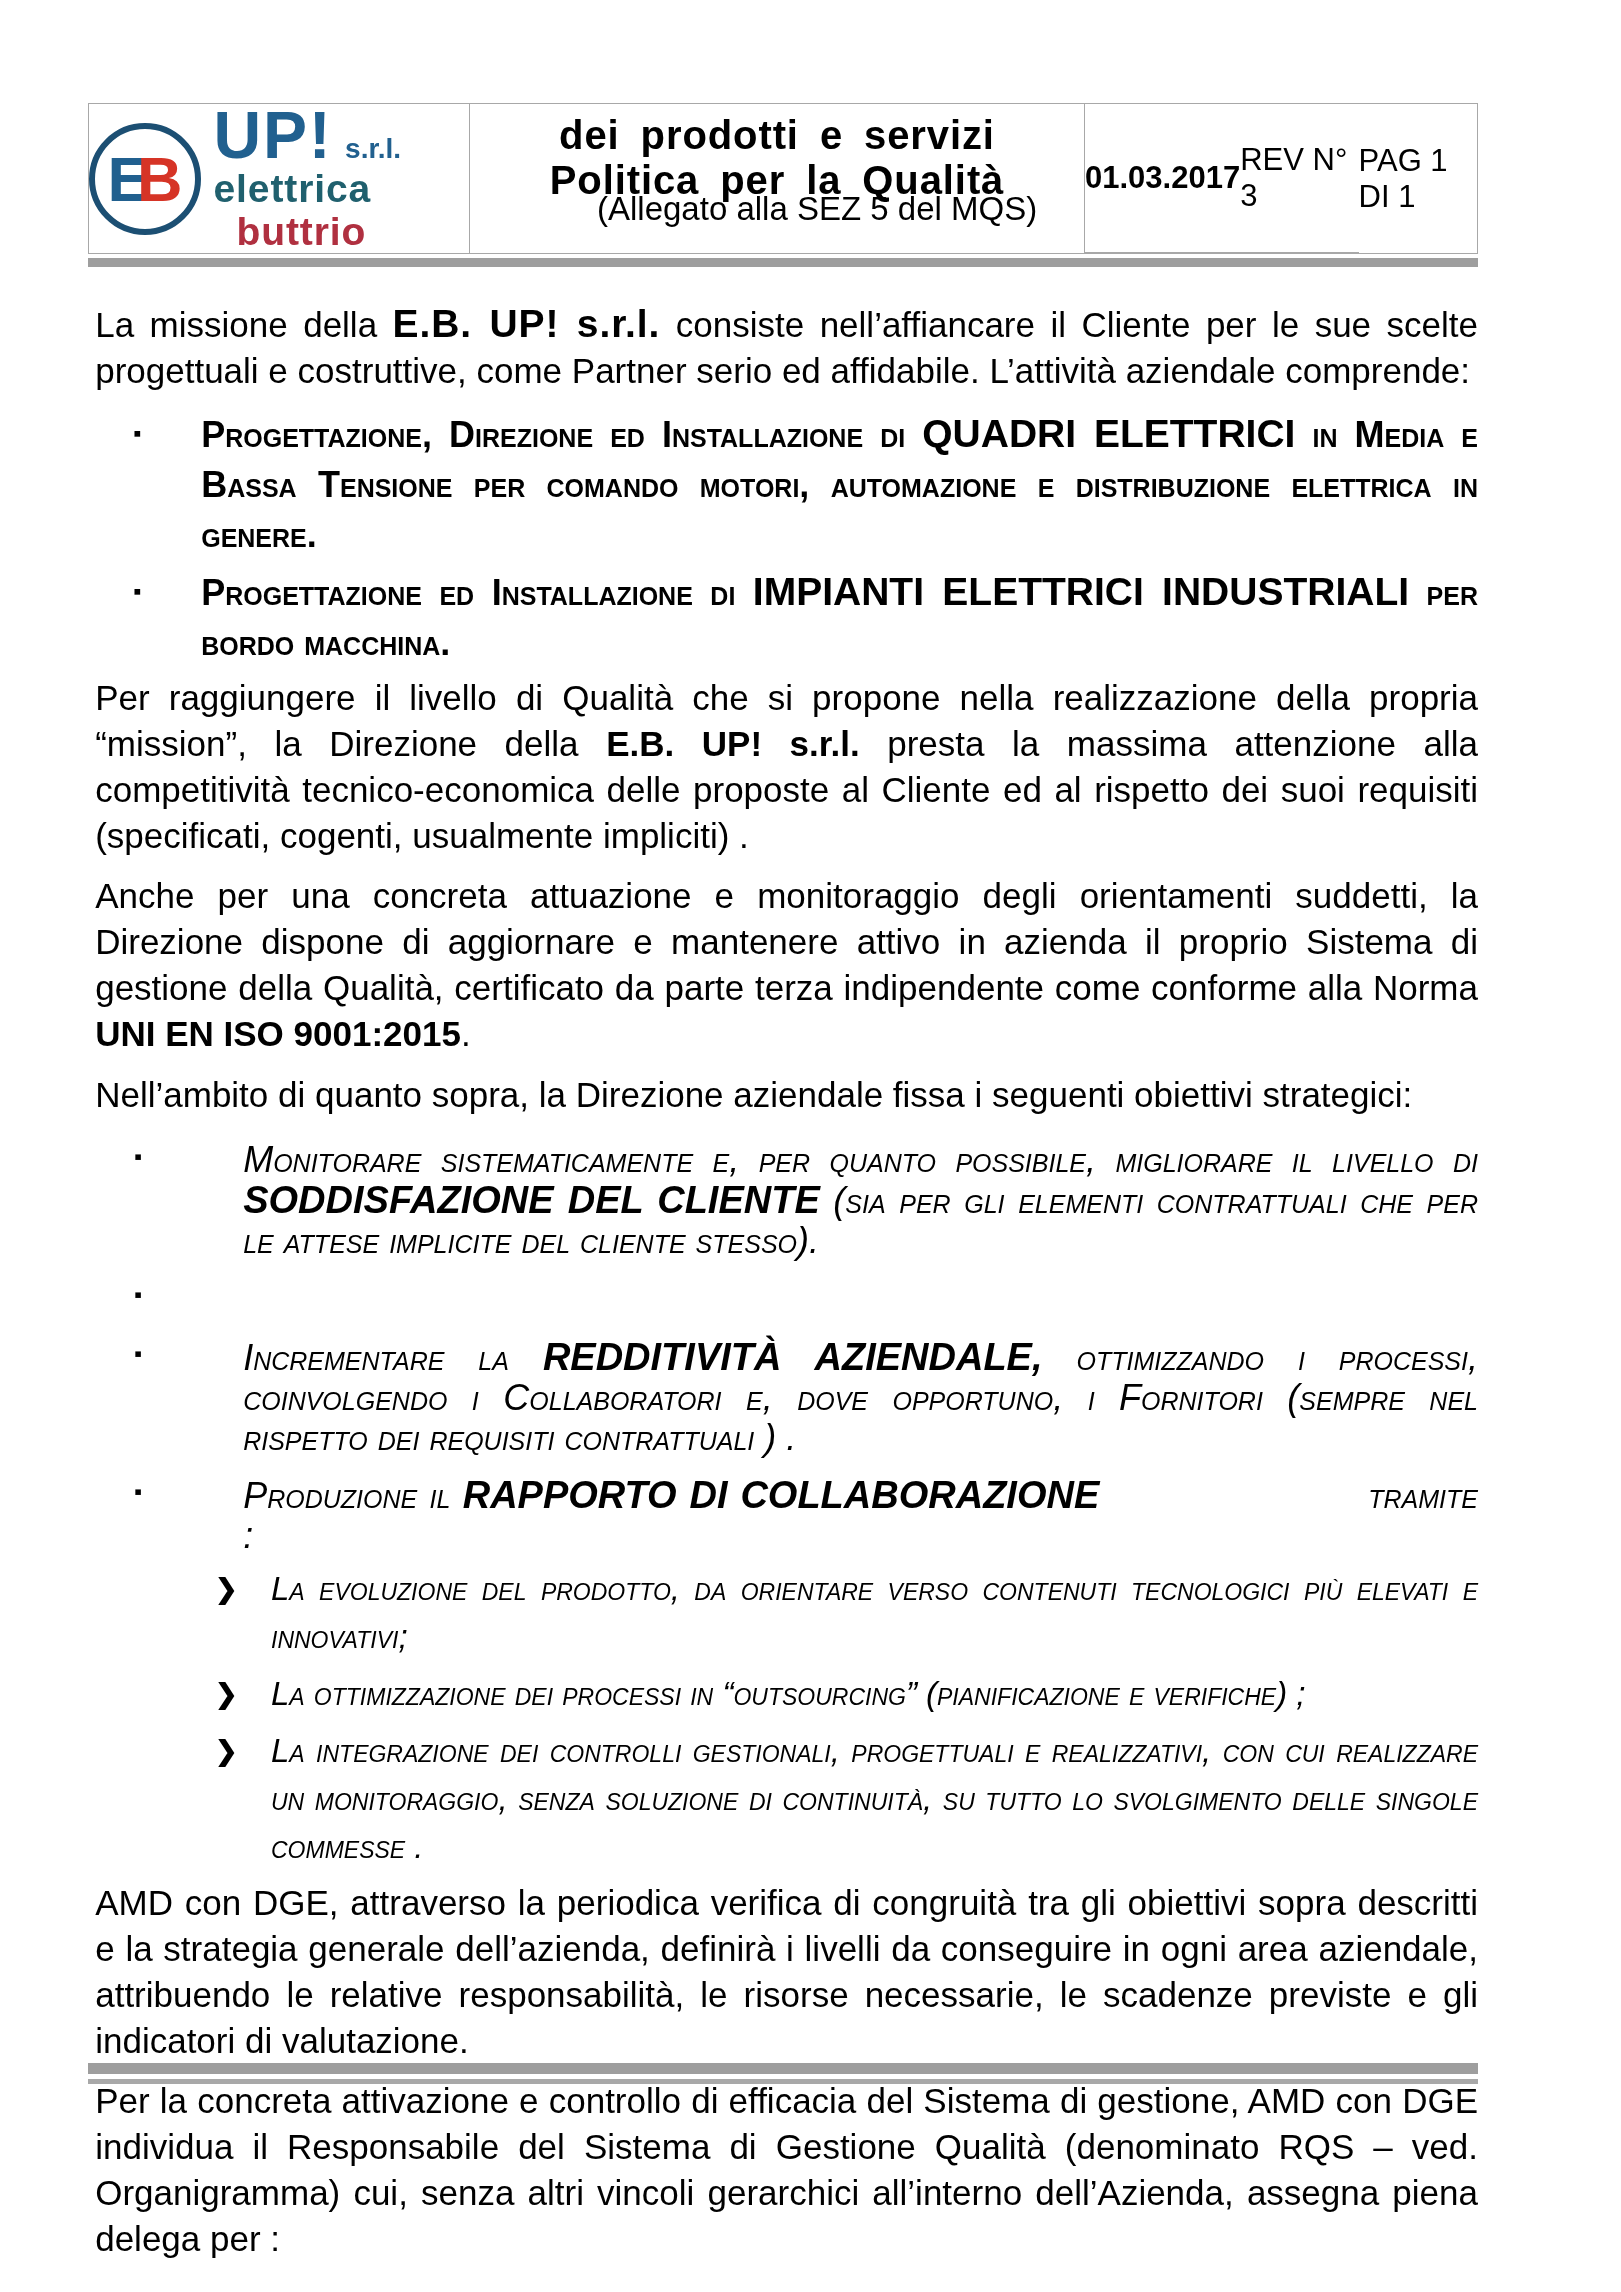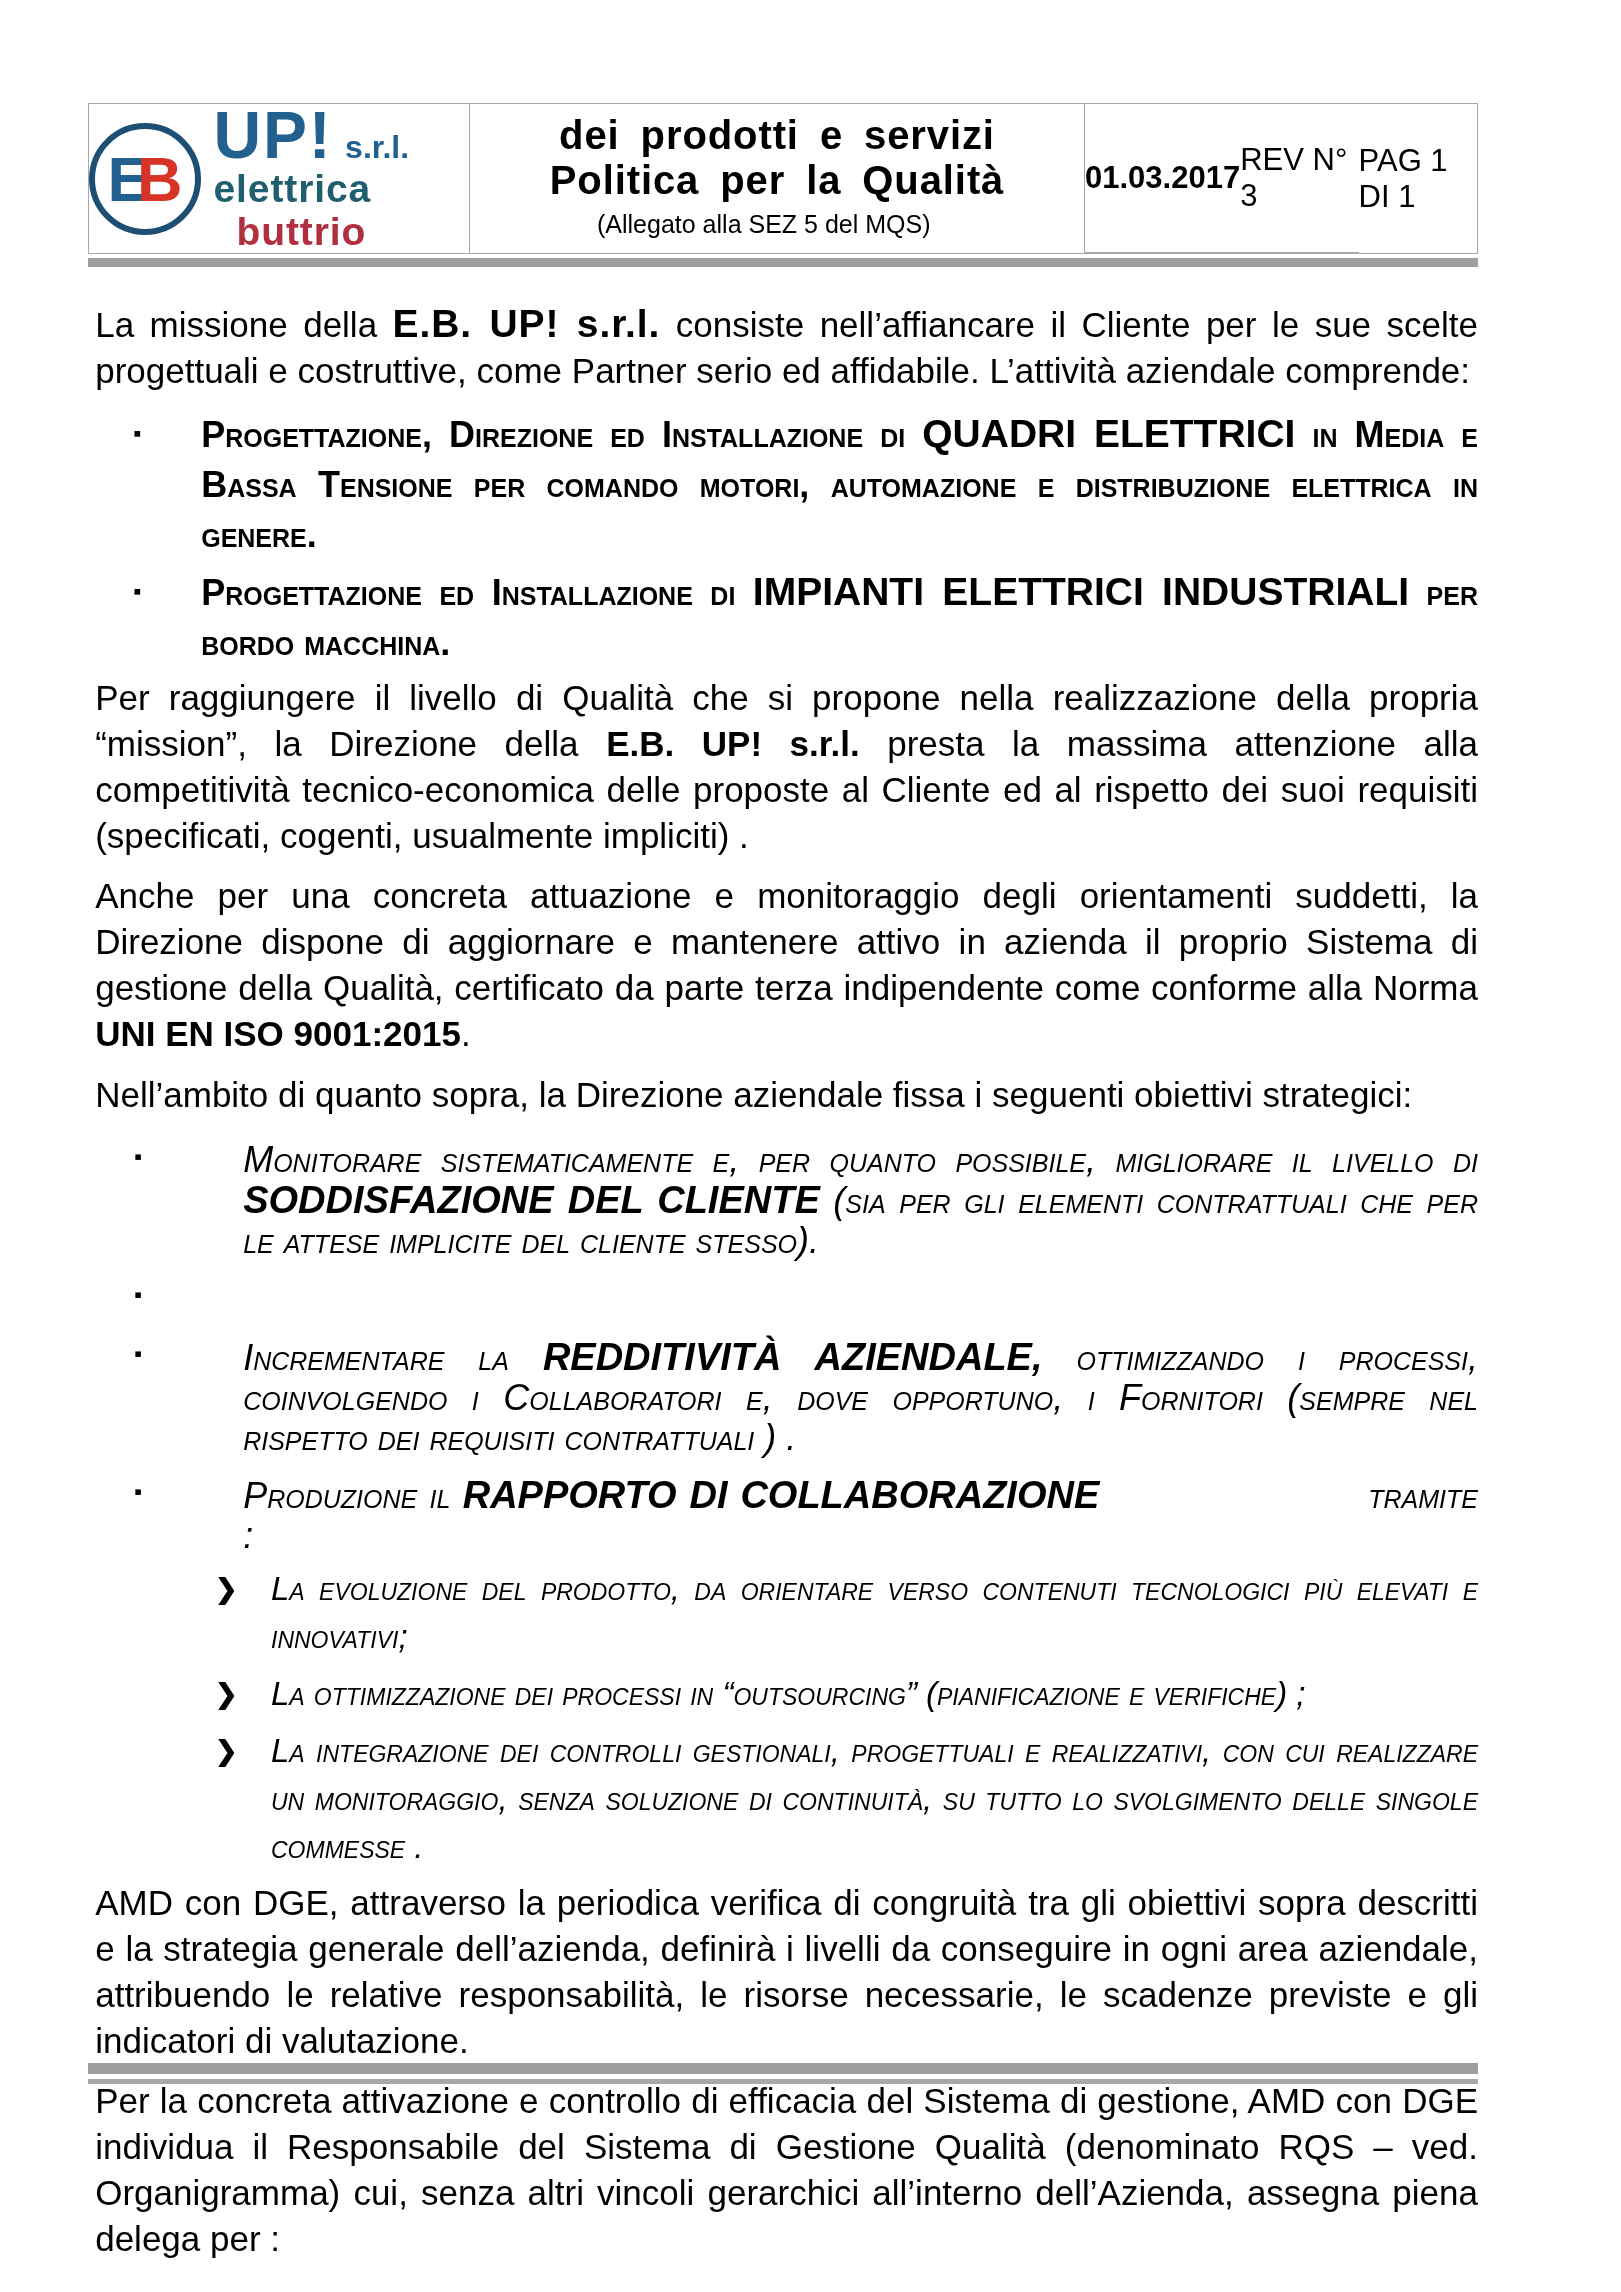--- a/index.html
+++ b/index.html
@@ -18,21 +18,21 @@
   }
   .hdr-title {
     flex:1; border-right:1.8px solid #a8a8a8; position:relative;
     text-align:center; padding-top:9px;
   }
   .hdr-title .t {
     font-weight:bold; font-size:40px; line-height:45px; letter-spacing:0.9px;
     word-spacing:9px;
   }
   .hdr-title .sub {
-    position:absolute; left:0; right:0; bottom:5px; font-size:25px;
+    position:absolute; left:0; right:0; bottom:16px; font-size:33px;
   }
   .hdr-info { width:392px; display:flex; flex-direction:row; }
   .hdr-info-row {
     flex:1; display:flex; align-items:center; justify-content:center;
     font-size:31px; border-bottom:1.8px solid #a8a8a8;
   }
   .hdr-info-row:last-child { border-bottom:none; }
   .hdr-info-row.bold { font-weight:bold; }
   .hdr-bar { height:9.9px; background:#9e9e9e; margin-top:3.6px; }
 
@@ -40,21 +40,21 @@
   .logo-row { display:flex; align-items:center; }
   .logo-circle {
     width:100px; height:100px; border:6.3px solid #1c4f73; border-radius:50%;
     display:flex; align-items:center; justify-content:center; flex:none;
   }
   .logo-circle .e { color:#21608f; font-weight:bold; font-size:63px; }
   .logo-circle .b { color:#d63426; font-weight:bold; font-size:63px; margin-left:-12.5px; }
   .logo-text { margin-left:12.5px; display:flex; flex-direction:column; }
   .logo-top { display:flex; align-items:baseline; }
   .logo-up { color:#21608f; font-weight:bold; font-size:66px; line-height:63px; letter-spacing:1.8px; }
-  .logo-srl { color:#21608f; font-weight:bold; font-size:32px; margin-left:12.5px; }
+  .logo-srl { color:#21608f; font-weight:bold; font-size:28px; margin-left:12.5px; }
   .logo-bottom { font-size:39px; line-height:43px; font-weight:bold; letter-spacing:0.9px; }
   .logo-elettrica { color:#20606e; }
   .logo-buttrio { color:#b03040; margin-left:23px; }
 
   
   .body-area { margin-top:34px; }
   p.body {
     font-size:35px; line-height:46px; text-align:justify;
     margin:0 0 14.3px 7.2px;
   }

